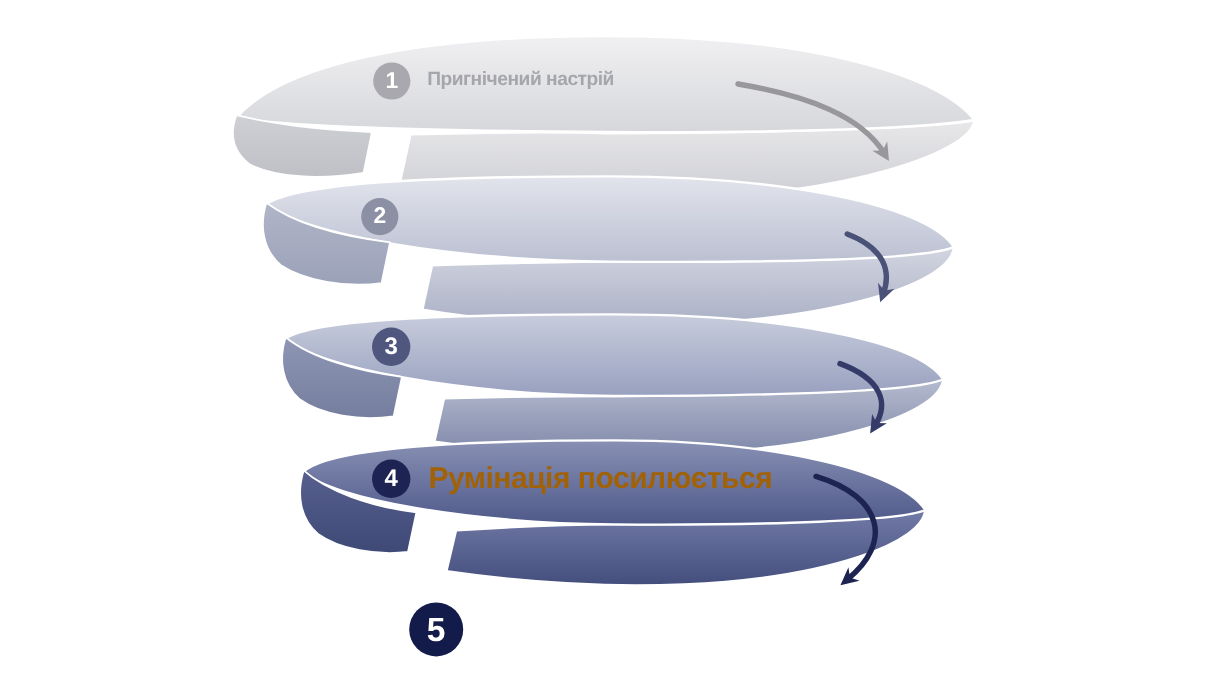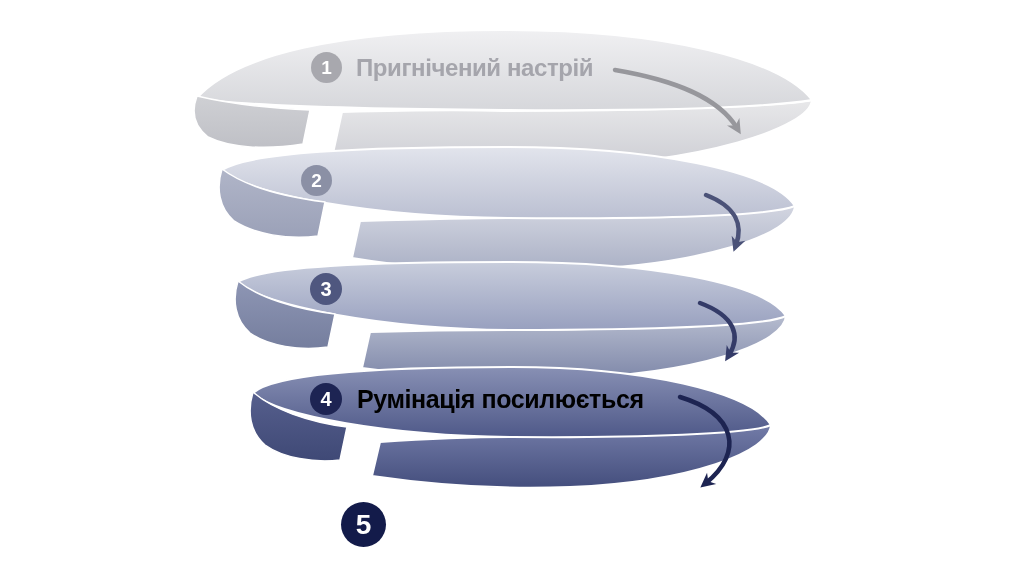--- a/index.html
+++ b/index.html
@@ -6,21 +6,21 @@
   .page{position:relative;width:1024px;height:576px;background:#ffffff;overflow:hidden;
         font-family:"Liberation Sans",sans-serif;}
   .spiral-svg{position:absolute;left:0;top:0;}
   .step{position:absolute;display:flex;align-items:center;white-space:nowrap;font-weight:bold;}
   .badge{display:flex;align-items:center;justify-content:center;border-radius:50%;
          color:#ffffff;flex:0 0 auto;font-weight:bold;line-height:1;}
   .label{line-height:1.05;letter-spacing:-0.4px;}
   
   .step-1{left:311px;top:52px;gap:14px;}
   .step-1 .badge{width:31px;height:31px;font-size:19px;}
-  .step-1 .label{font-size:24px;}
+  .step-1 .label{font-size:16px;}
   .step-2{left:301px;top:165px;gap:14px;}
   .step-2 .badge{width:31px;height:31px;font-size:19px;}
   .step-2 .label{font-size:20px;}
   .step-3{left:310px;top:273px;gap:15px;}
   .step-3 .badge{width:32px;height:32px;font-size:20px;}
   .step-3 .label{font-size:25px;}
   .step-4{left:310px;top:383px;gap:15px;}
   .step-4 .badge{width:32px;height:32px;font-size:20px;}
   .step-4 .label{font-size:25px;}
   .step-5{left:341px;top:502px;gap:16px;}
@@ -148,20 +148,20 @@
   <div class="step step-2">
     <span class="badge" style="background: rgb(139, 144, 165);">2</span>
   </div>
 
   <div class="step step-3">
     <span class="badge" style="background: rgb(79, 87, 127);">3</span>
   </div>
 
   <div class="step step-4">
     <span class="badge" style="background: rgb(29, 36, 83);">4</span>
-    <span class="label" style="color: #000000;">Румінація посилюється</span>
+    <span class="label" style="color: #a16207;">Румінація посилюється</span>
   </div>
 
   <div class="step step-5">
     <span class="badge" style="background: rgb(19, 27, 74);">5</span>
   </div>
 
 </div>
 
 </body></html>

